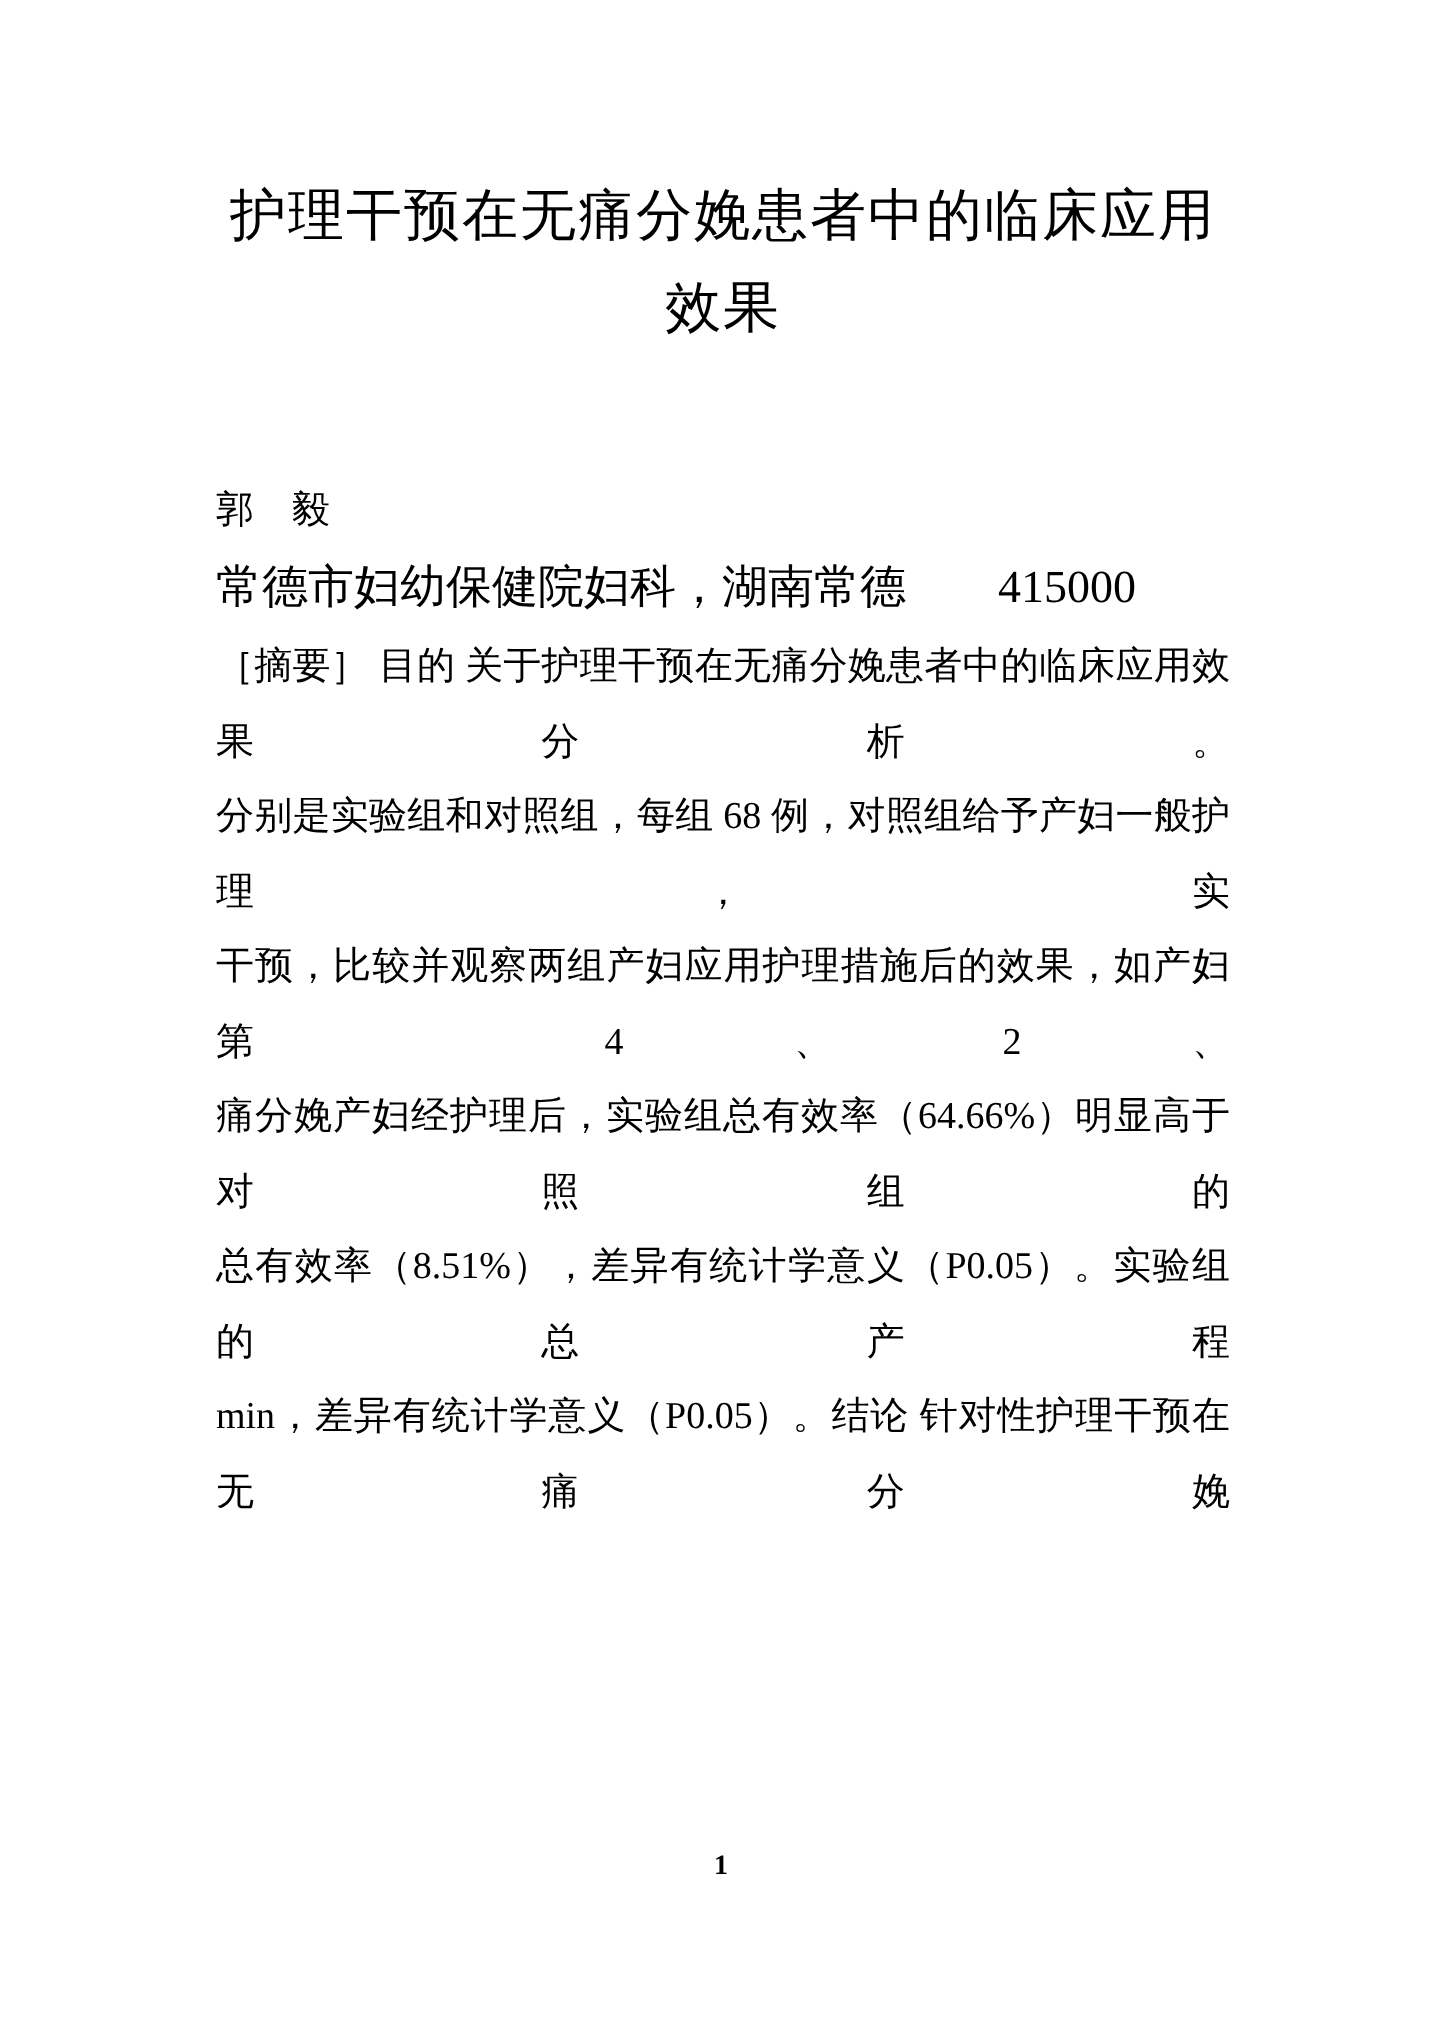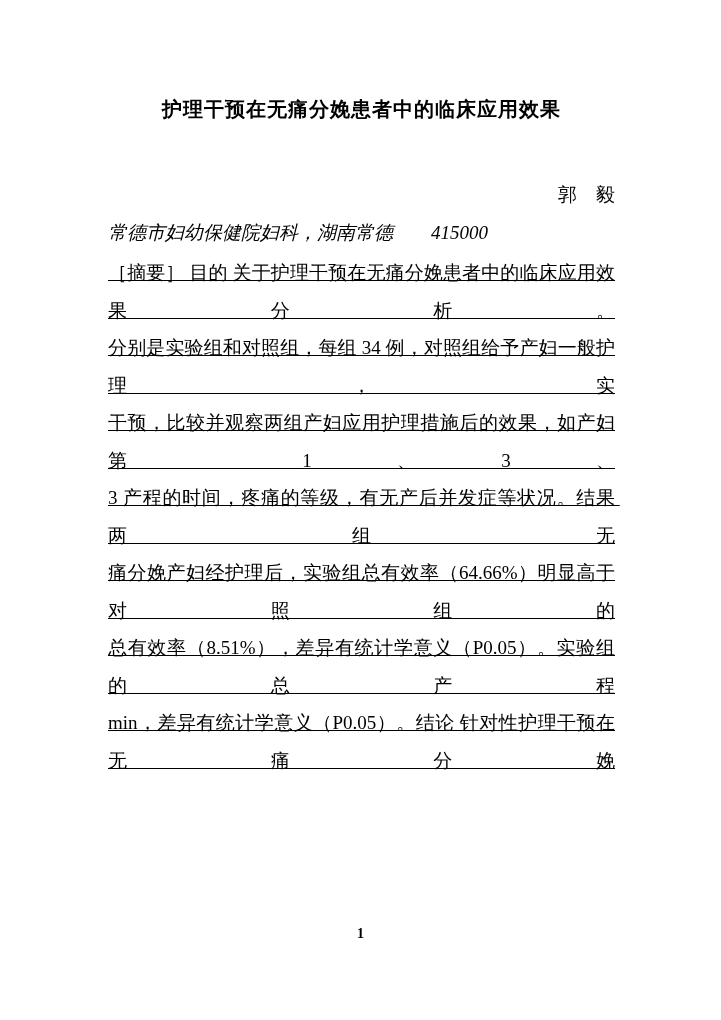--- a/index.html
+++ b/index.html
@@ -14,45 +14,42 @@
     position: relative;
     font-family: "Liberation Serif", serif;
     color: #000000;
     overflow: hidden;
   }
   .page {
     padding: 58px 106px 0 108px;
   }
   .doc-title {
     margin: 28px 0 0 0;
-    font-size: 20px;
-    font-weight: bold;
+    font-size: 28px;
+    font-weight: normal;
     text-align: center;
     line-height: 46px;
     letter-spacing: 1px;
   }
   .author-line {
-    margin-top: 44px;
+    margin-top: 59px;
     font-size: 19px;
     line-height: 37.5px;
-    text-align: right;
   }
   .affiliation-line {
-    font-size: 19px;
+    font-size: 23px;
     line-height: 37.5px;
-    font-style: italic;
   }
   .abstract-block {
     margin-top: 3px;
   }
   .body-line {
     font-size: 19px;
     line-height: 37.5px;
     white-space: pre-wrap;
-    text-decoration: underline;
   }
   .jline {
     text-align: justify;
     text-align-last: justify;
   }
   .page-number {
     position: absolute;
     top: 926px;
     left: 0;
     right: 0;
@@ -67,23 +64,22 @@
 <div class="page">
 
   <h1 class="doc-title">护理干预在无痛分娩患者中的临床应用效果</h1>
 
   <div class="author-line">郭　毅</div>
 
   <div class="affiliation-line">常德市妇幼保健院妇科，湖南常德　　415000</div>
 
   <div class="abstract-block">
     <div class="body-line jline">［摘要］ 目的 关于护理干预在无痛分娩患者中的临床应用效果分析。</div>
-    <div class="body-line jline">分别是实验组和对照组，每组 34 例，对照组给予产妇一般护理，实</div>
-    <div class="body-line jline">干预，比较并观察两组产妇应用护理措施后的效果，如产妇第 1、3、</div>
-    <div class="body-line jline">3 产程的时间，疼痛的等级，有无产后并发症等状况。结果 两组无</div>
+    <div class="body-line jline">分别是实验组和对照组，每组 68 例，对照组给予产妇一般护理，实</div>
+    <div class="body-line jline">干预，比较并观察两组产妇应用护理措施后的效果，如产妇第 4、2、</div>
     <div class="body-line jline">痛分娩产妇经护理后，实验组总有效率（64.66%）明显高于对照组的</div>
     <div class="body-line jline">总有效率（8.51%），差异有统计学意义（P0.05）。实验组的总产程</div>
     <div class="body-line jline">min，差异有统计学意义（P0.05）。结论 针对性护理干预在无痛分娩</div>
 
   </div>
 
 </div>
 
 <div class="page-number">1</div>
 

